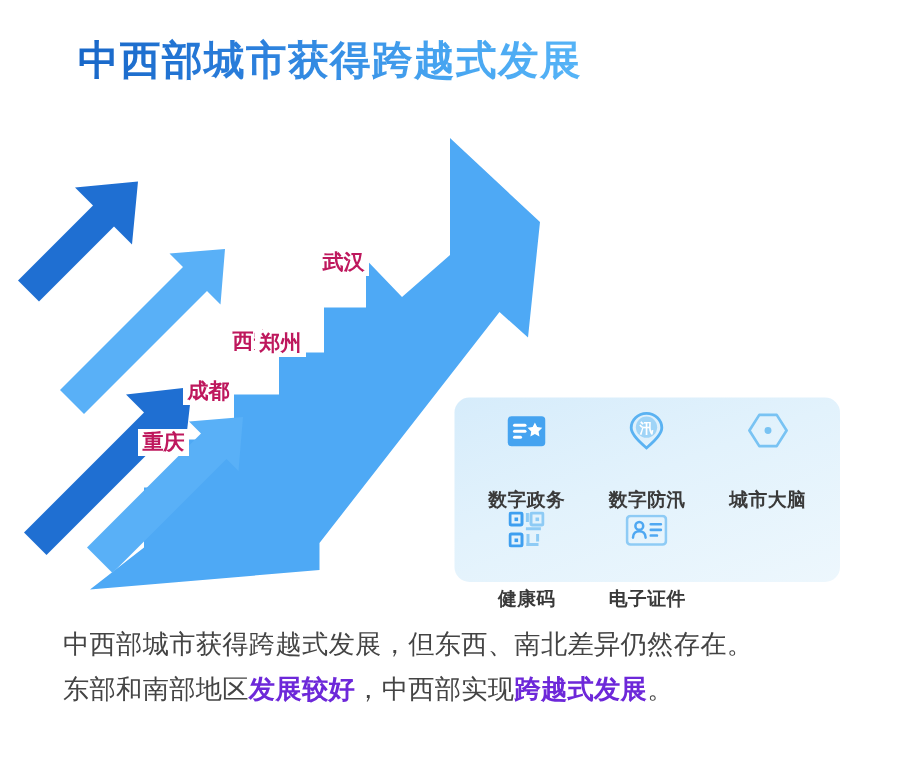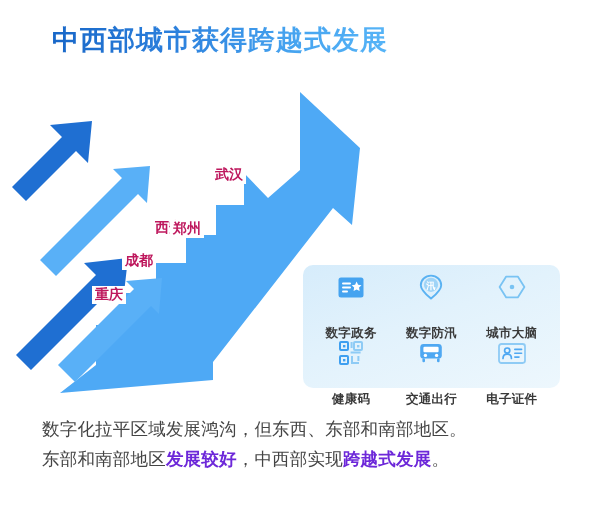--- a/index.html
+++ b/index.html
@@ -226,52 +226,39 @@
           <rect x="11.6" y="1" width="2" height="6" fill="#8ECBF5"></rect>
           <rect x="11.6" y="10.5" width="10" height="2" fill="#8ECBF5"></rect>
           <rect x="12" y="15" width="2" height="8" fill="#8ECBF5"></rect>
           <rect x="12" y="21" width="8" height="2" fill="#8ECBF5"></rect>
           <rect x="18.4" y="15" width="2" height="5" fill="#8ECBF5"></rect>
         </svg>
       </span>
       <span class="icon-caption">健康码</span>
     </div>
 
-    <div class="icon-cell">
-      <span class="icon-glyph">
-        <svg width="26" height="22" viewBox="0 0 26 22">
-          <rect x="2.2" y="2" width="21.6" height="14.6" rx="3.4" fill="#4FA8F2"></rect>
-          <rect x="5.4" y="4.8" width="15.2" height="5.4" rx="1.2" fill="#ffffff"></rect>
-          <circle cx="7.4" cy="13.4" r="1.7" fill="#ffffff"></circle>
-          <circle cx="18.6" cy="13.4" r="1.7" fill="#ffffff"></circle>
-          <rect x="4.4" y="16.2" width="2.6" height="4" rx="1.2" fill="#4FA8F2"></rect>
-          <rect x="19" y="16.2" width="2.6" height="4" rx="1.2" fill="#4FA8F2"></rect>
-        </svg>
-      </span>
-      <span class="icon-caption">交通出行</span>
-    </div>
 
     <div class="icon-cell">
       <span class="icon-glyph">
         <svg width="28" height="21" viewBox="0 0 28 21">
           <rect x="1" y="1" width="26" height="19" rx="2.4" fill="none" stroke="#8ECBF5" stroke-width="1.8"></rect>
           <circle cx="9.2" cy="7.6" r="2.6" fill="none" stroke="#4FA8F2" stroke-width="1.7"></circle>
           <path d="M5 15.4 C5 12.4 7 11.1 9.2 11.1 C11.4 11.1 13.4 12.4 13.4 15.4" fill="none" stroke="#4FA8F2" stroke-width="1.7" stroke-linecap="round"></path>
           <rect x="16" y="5.6" width="8.4" height="1.7" rx="0.8" fill="#4FA8F2"></rect>
           <rect x="16" y="9.4" width="8.4" height="1.7" rx="0.8" fill="#4FA8F2"></rect>
           <rect x="16" y="13.2" width="5.8" height="1.7" rx="0.8" fill="#4FA8F2"></rect>
         </svg>
       </span>
       <span class="icon-caption">电子证件</span>
     </div>
 
   </div>
 
   <div id="caption">
     <div class="cap-line">
-      <span>数字化拉平区域发展鸿沟，但东西、东部和南部地区。</span>
+      <span>中西部城市获得跨越式发展，但东西、南北差异仍然存在。</span>
     </div>
     <div class="cap-line">
       <span>东部和南部地区</span><span class="hl">发展较好</span><span>，中西部实现</span><span class="hl">跨越式发展</span><span>。</span>
     </div>
   </div>
 
 </div>
 
 </body></html>

